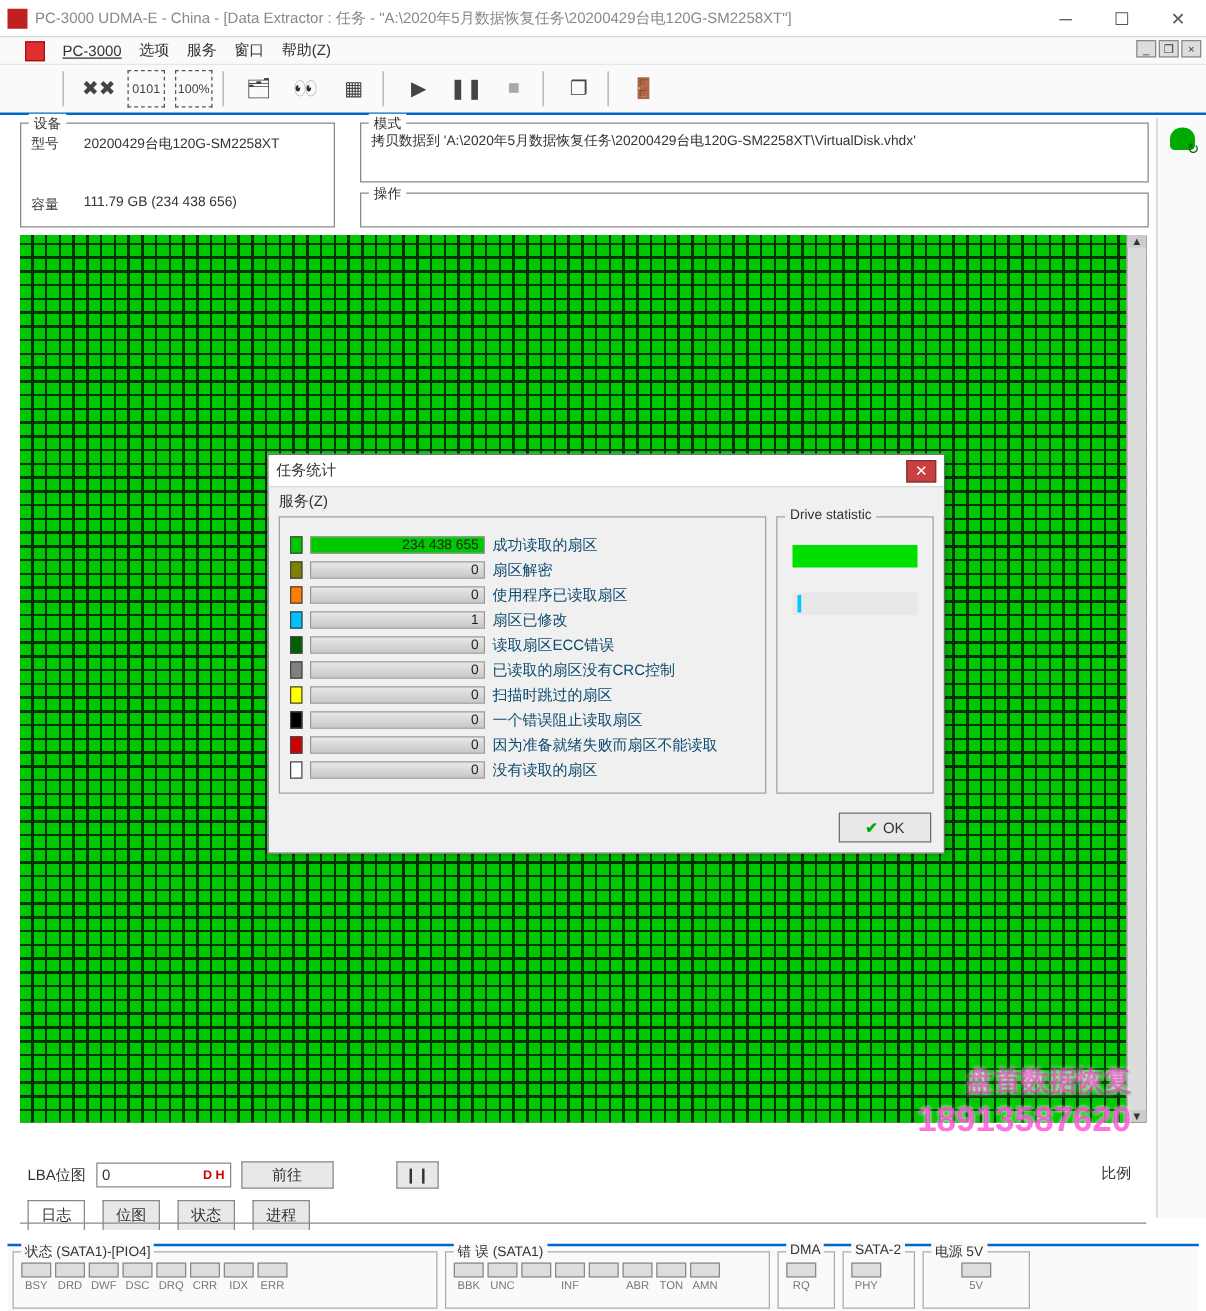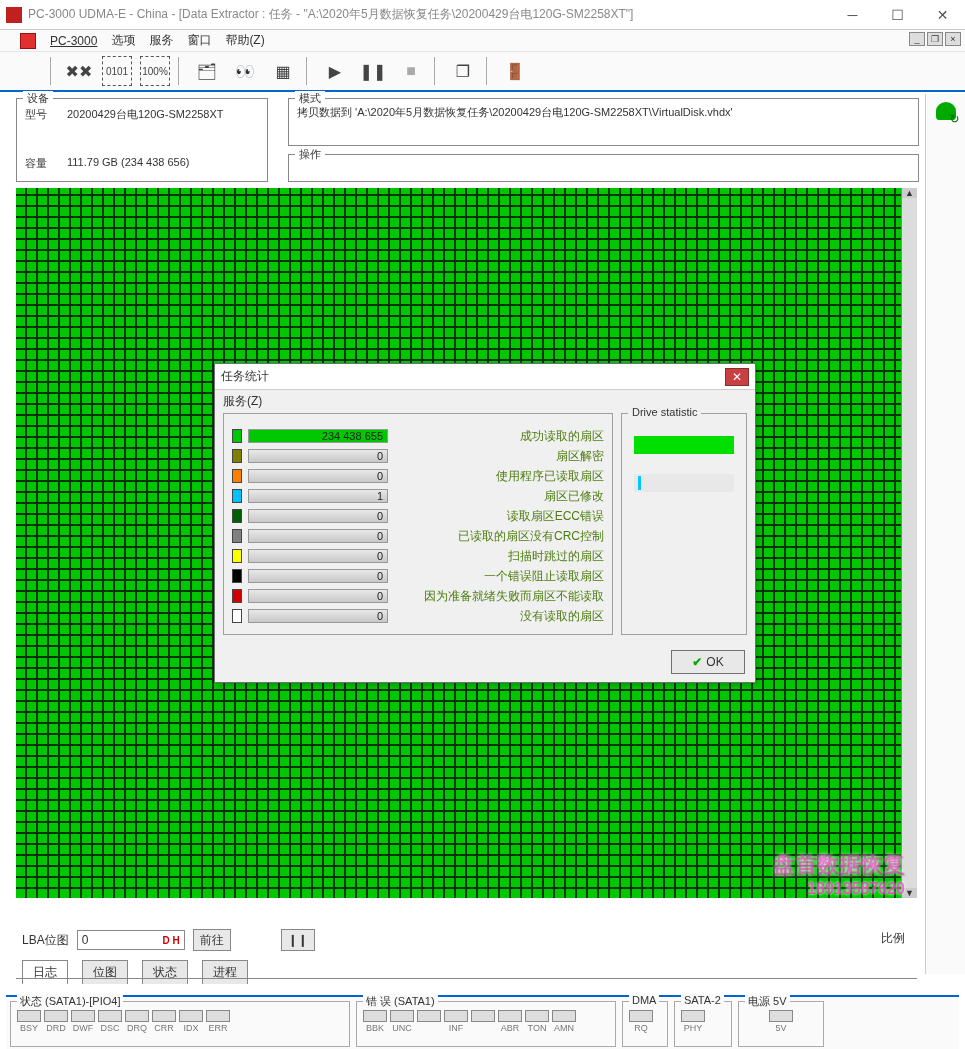--- a/index.html
+++ b/index.html
@@ -49,49 +49,49 @@
   .green-grid.layer2{ background:
     repeating-linear-gradient(0deg, transparent 0, transparent 9px, #003300 9px, #003300 11px),
     repeating-linear-gradient(90deg, transparent 0, transparent 9px, #003300 9px, #003300 11px);}
   .grid-scroll { position:absolute; right:0; top:0; width:16px; height:100%; background:#dcdcdc; border-left:1px solid #888;}
   .grid-scroll::before{content:"▲"; position:absolute; top:0; left:0; right:0; text-align:center; font-size:9px; background:#ccc;}
   .grid-scroll::after{content:"▼"; position:absolute; bottom:0; left:0; right:0; text-align:center; font-size:9px; background:#ccc;}
   
   
   .watermark { position:absolute; right:60px; top:850px; text-align:right; pointer-events:none;}
   .watermark .wm1 { font-size:22px; font-weight:bold; color:rgba(255,0,200,0.45); text-shadow:0 0 4px #fff, 1px 1px 2px rgba(0,0,0,.3);}
-  .watermark .wm2 { font-size:16px; font-weight:bold; color:rgba(255,0,200,0.55); text-shadow:0 0 3px #fff;}
+  .watermark .wm2 { font-size:28px; font-weight:bold; color:rgba(255,0,200,0.55); text-shadow:0 0 3px #fff;}
   
   
   .dialog { position:absolute; left:214px; top:363px; width:542px; height:320px; background:#f0f0f0; border:1px solid #707070; box-shadow:2px 2px 6px rgba(0,0,0,.25);}
   .dlg-title { height:26px; background:#fff; display:flex; align-items:center; padding:0 6px; font-size:12px; color:#333; border-bottom:1px solid #ccc;}
   .dlg-title .spacer{flex:1;}
   .dlg-close { width:24px; height:18px; background:#c84040; color:#fff; display:flex; align-items:center; justify-content:center; font-size:12px; border:1px solid #803030;}
   .dlg-menu { padding:3px 8px; font-size:12px; background:#f0f0f0;}
   .dlg-body { display:flex; gap:8px; padding:0 8px;}
   .stats-box { flex:1; border:1px solid #a0a0a0; background:#f0f0f0; padding:12px 8px 8px;}
   .stat-row { display:flex; align-items:center; gap:6px; height:20px; font-size:12px;}
   .stat-color { width:10px; height:14px; border:1px solid #444; flex:none;}
   .stat-bar { width:140px; height:14px; background:linear-gradient(#e8e8e8,#c8c8c8); border:1px solid #999; position:relative; text-align:right; padding-right:4px; font-size:11px; line-height:12px; color:#222; flex:none;}
   .stat-bar.full { background:#00c800; }
-  .stat-label { flex:1; color:#4d7c0f;text-align:right;}
+  .stat-label { flex:1; color:#0c4a6e;}
   .drive-box { width:126px; border:1px solid #a0a0a0; background:#f0f0f0; padding:6px; position:relative;}
   .drive-box .legend { position:absolute; top:-8px; left:6px; background:#f0f0f0; padding:0 4px; font-size:11px; color:#333;}
   .drive-bar1 { width:100px; height:18px; background:#00e000; margin:16px auto 10px;}
   .drive-bar2 { width:100px; height:18px; background:#e8e8e8; margin:20px auto; position:relative;}
   .drive-bar2::before{content:""; position:absolute; left:4px; top:2px; width:3px; height:14px; background:#00c8ff;}
   .dlg-footer { position:absolute; right:10px; bottom:8px;}
   .ok-btn { width:74px; height:24px; border:1px solid #707070; background:#e8e8e8; display:flex; align-items:center; justify-content:center; gap:4px; font-size:12px;}
   .ok-btn .check{color:#0a0; font-weight:bold;}
   
   
   .lba-row { position:absolute; left:22px; top:926px; right:48px; height:28px; display:flex; align-items:center; gap:8px; font-size:12px;}
   .lba-input { width:108px; height:20px; border:1px solid #888; padding:0 4px; background:#fff; display:flex; align-items:center; justify-content:space-between;}
   .lba-input .dh { color:#c00; font-size:10px; font-weight:bold;}
-  .goto-btn,.pause-btn { height:22px; border:1px solid #888; background:#e8e8e8; padding:0 6px; display:flex; align-items:center; justify-content:center;}
+  .goto-btn,.pause-btn { height:22px; border:1px solid #888; background:#e8e8e8; padding:0 24px; display:flex; align-items:center; justify-content:center;}
   .pause-btn{width:34px; padding:0;}
   .scale-row { position:absolute; right:60px; top:930px; font-size:12px; color:#333;}
   
   .tabs-row { position:absolute; left:22px; top:960px; display:flex; gap:14px;}
   .tab-btn { padding:3px 10px; border:1px solid #888; border-bottom:none; background:#e8e8e8; font-size:12px;}
   .tab-btn.active { background:#fff;}
   .tabs-underline { position:absolute; left:16px; right:48px; top:978px; height:0; border-top:1px solid #888;}
   
   
   .status-bar { position:absolute; left:6px; bottom:0; right:6px; height:54px; border-top:2px solid #0066cc; background:#fafafa; display:flex; gap:6px; padding:4px 4px 2px; font-size:11px;}

